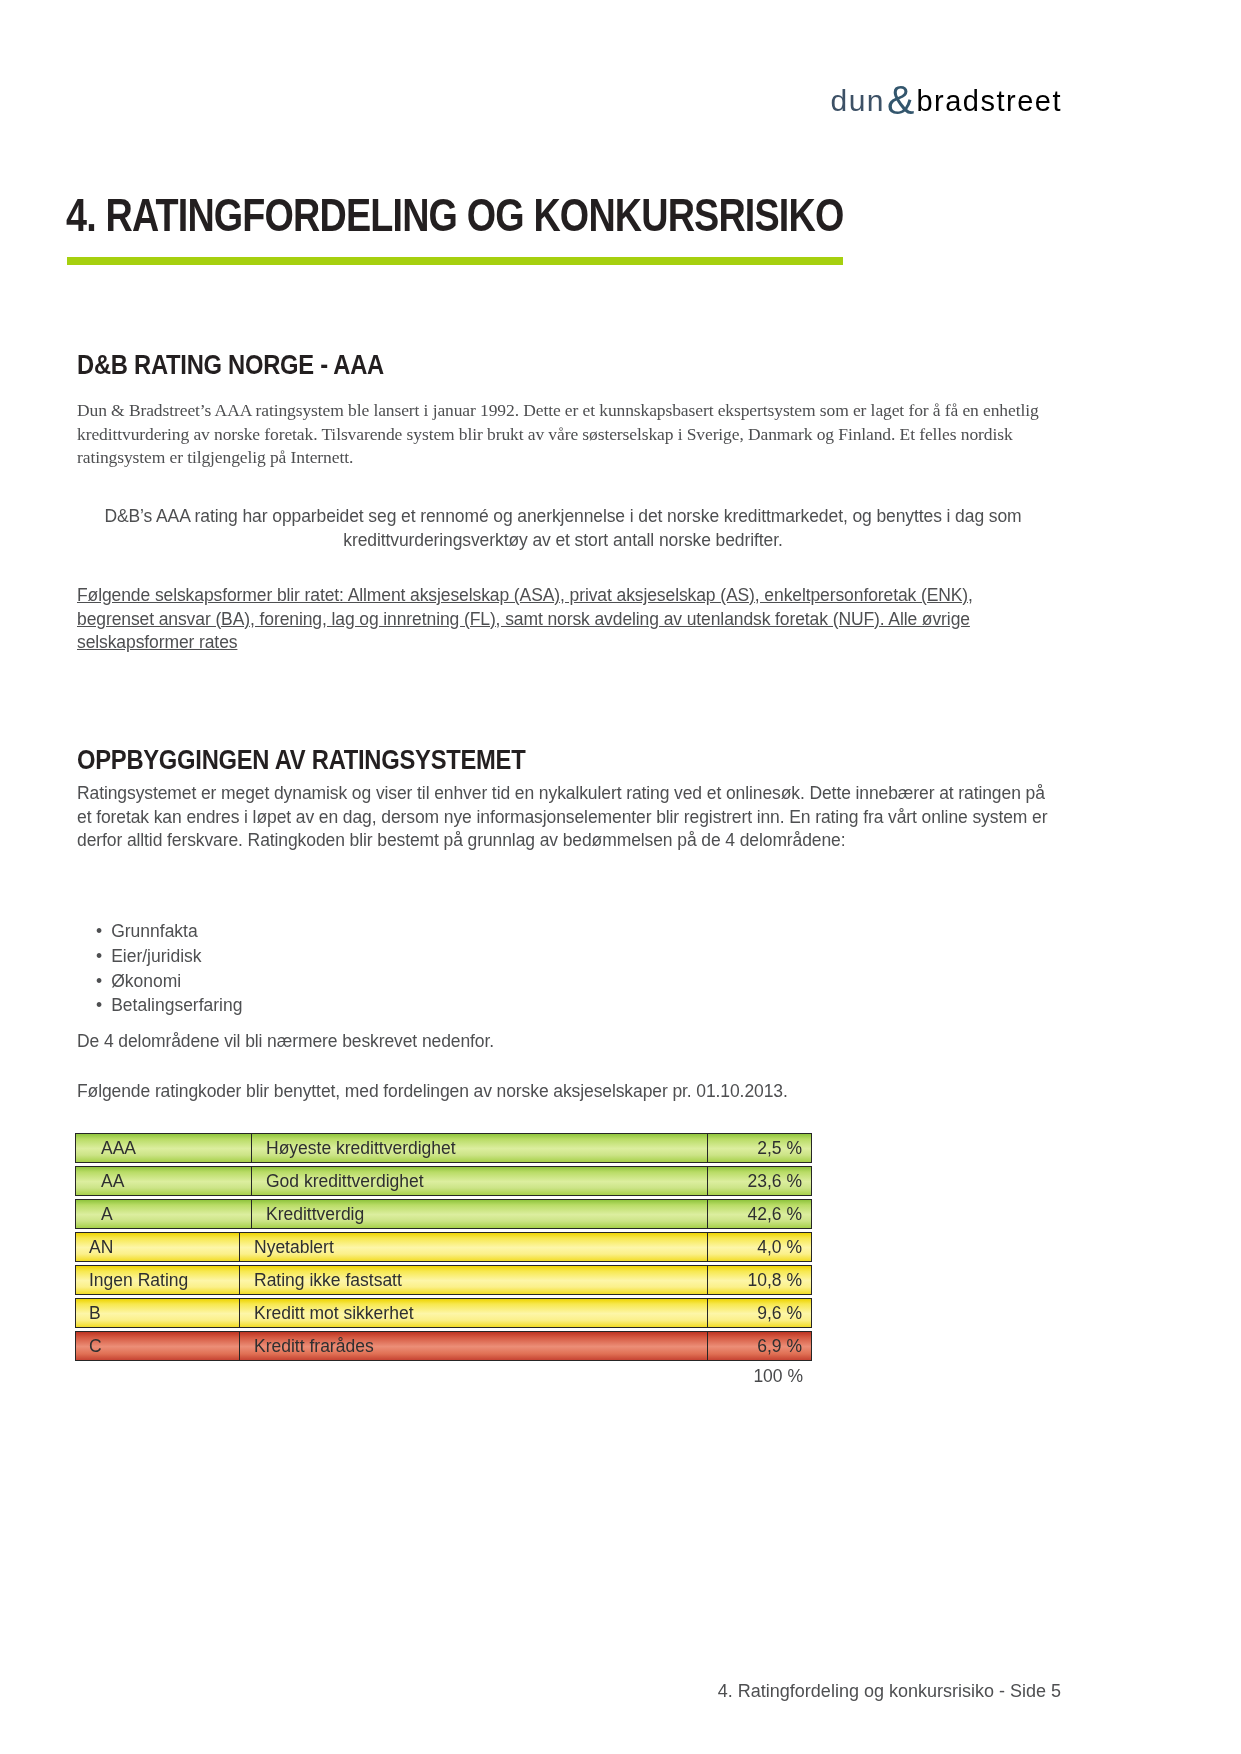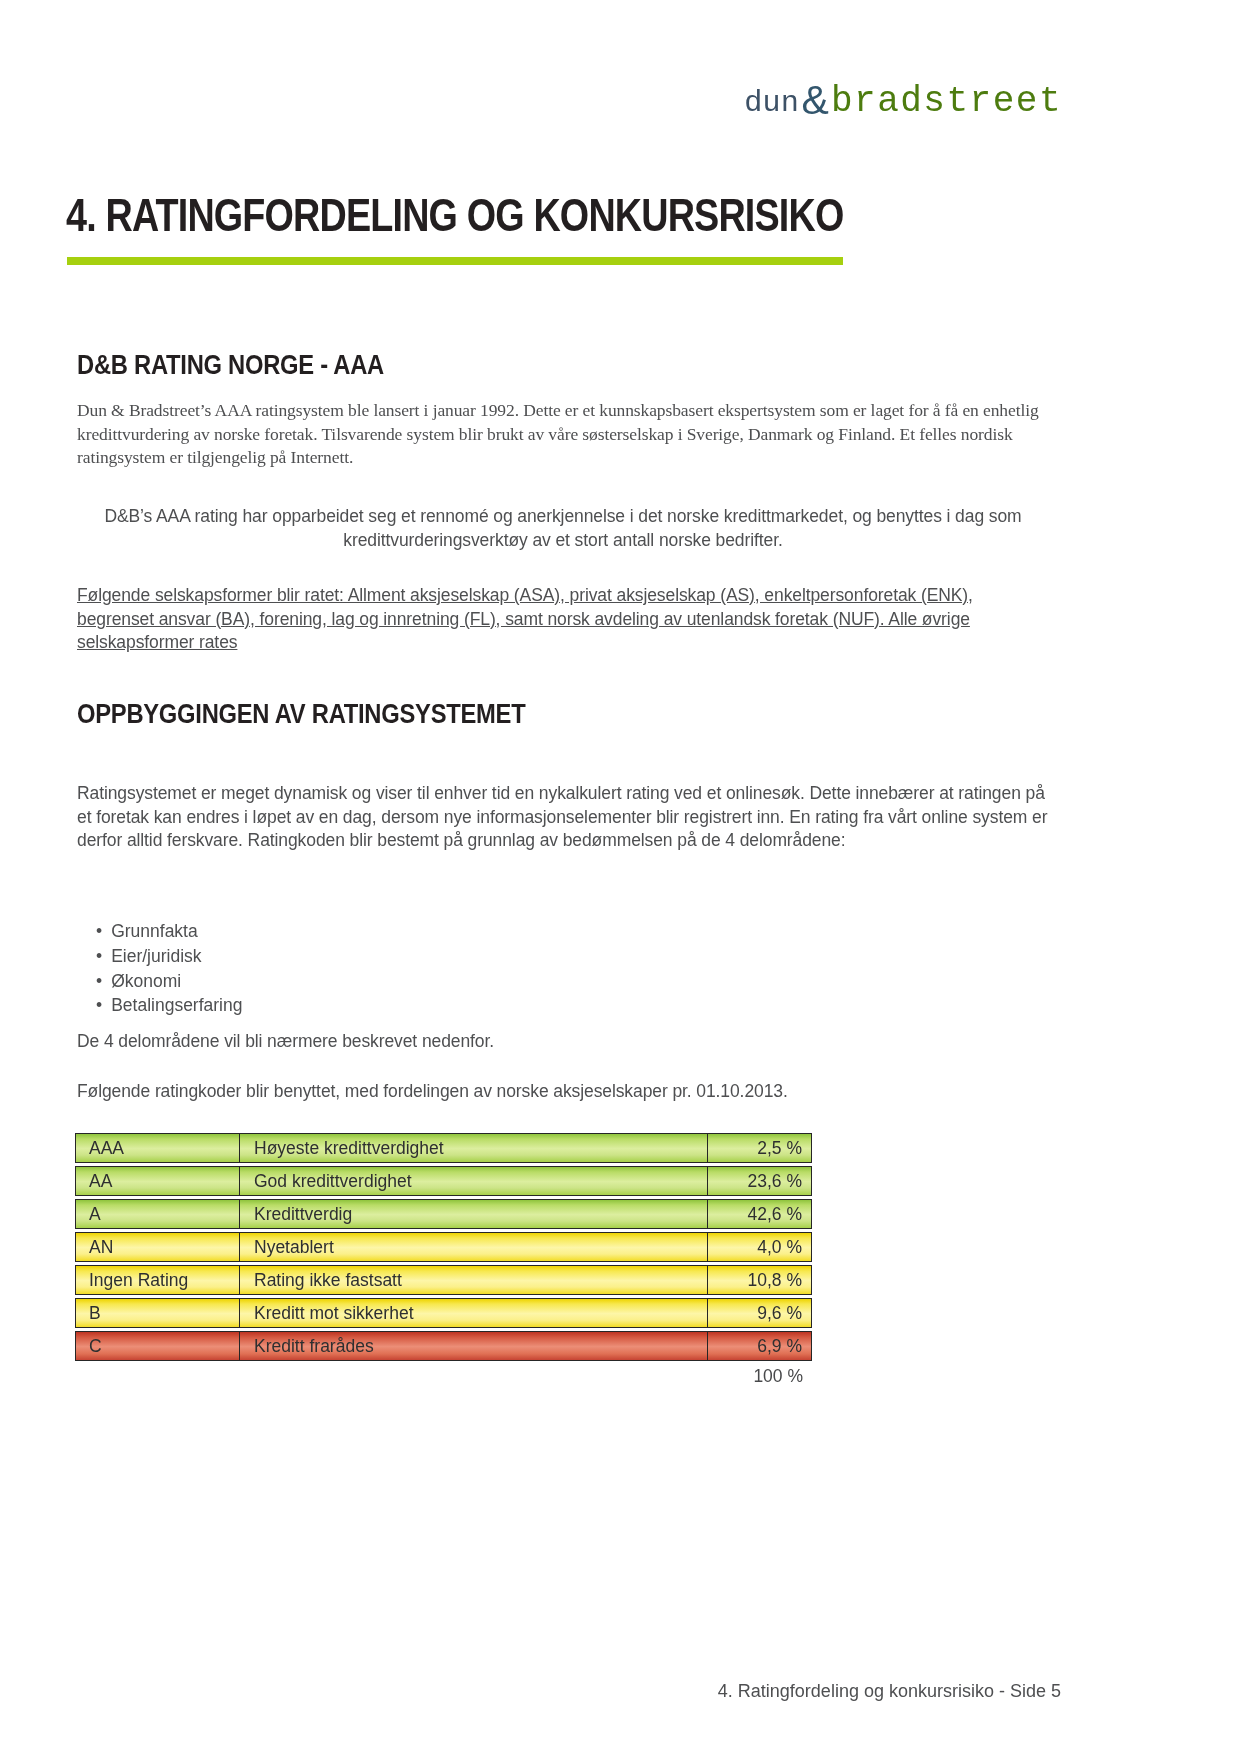--- a/index.html
+++ b/index.html
@@ -8,50 +8,50 @@
     width:1241px;height:1754px;
     background:#ffffff;
     font-family:"Liberation Sans", sans-serif;
     overflow:hidden;
   }
 
   
   .logo{position:absolute;top:74px;right:179px;display:flex;align-items:baseline;}
   .logo-dun{font-size:30px;color:#3d5166;letter-spacing:1.5px;}
   .logo-amp{font-size:41px;color:#33566d;margin:0 2px;position:relative;top:3px;font-weight:400;}
-  .logo-brad{font-size:36px;color:#4d7c0f;letter-spacing:1.5px;font-family:Liberation Mono, monospace;}
+  .logo-brad{font-size:29px;color:#000000;letter-spacing:1.5px;}
 
   
   .title{position:absolute;left:66px;top:188px;margin:0;font-size:46px;font-weight:bold;color:#231f20;white-space:nowrap;}
   .cond{display:inline-block;transform:scaleX(0.82);transform-origin:0 50%;letter-spacing:-1px;}
   .green-rule{position:absolute;left:67px;top:257px;width:776px;height:8px;background:#a6d00f;}
 
   
   .sec-heading{position:absolute;left:77px;margin:0;font-size:27px;font-weight:bold;color:#231f20;white-space:nowrap;}
   .cond2{display:inline-block;transform:scaleX(0.88);transform-origin:0 50%;letter-spacing:-0.3px;}
   .h-sec1{top:350px;}
-  .h-sec2{top:699px;}
+  .h-sec2{top:745px;}
 
   
   .para{position:absolute;left:77px;width:972px;margin:0;font-size:17.5px;line-height:23.5px;color:#4e4f51;letter-spacing:-0.1px;}
   .p1{top:399px;font-family:Liberation Serif, serif;}
   .p2{top:505px;text-align:center;}
   .p3{top:584px;text-decoration:underline;}
   .p4{top:782px;}
   .p-note{top:1030px;}
   .p-table-intro{top:1080px;}
 
   
   .bullets{position:absolute;left:80px;top:903px;margin:16px;padding:0;list-style:none;font-size:17.5px;line-height:24.8px;color:#4e4f51;}
   .bullets li::before{content:"\2022";margin-right:9px;}
 
   
   .rating-table{position:absolute;left:75px;top:1133px;width:737px;}
   .rt-row{display:flex;height:28px;border:1px solid #262626;margin-bottom:3px;font-size:17.5px;color:#2e2f30;box-sizing:content-box;}
-  .rt-row[data-color="green"]{background:linear-gradient(180deg,#8fc43d 0%,#b9dc66 18%,#dcee9f 52%,#cce487 75%,#a7d14b 100%);}
+  .rt-row[data-color="green"]{background:linear-gradient(180deg,#8fc43d 0%,#b9dc66 18%,#dcee9f 52%,#cce487 75%,#a7d14b 100%);padding-left:12px;}
   .rt-row[data-color="yellow"]{background:linear-gradient(180deg,#eed301 0%,#f7e84e 18%,#fdf6a8 52%,#fbf08a 75%,#f2dc25 100%);justify-content:space-between;}
   .rt-row[data-color="red"]{background:linear-gradient(180deg,#bd3423 0%,#d4573f 18%,#ec8e77 52%,#e07054 78%,#c64433 100%);}
   .rt-code{width:164px;border-right:1px solid #262626;display:flex;align-items:center;padding-left:13px;box-sizing:border-box;}
   .rt-label{flex:1;display:flex;align-items:center;padding-left:14px;}
   .rt-val{width:104px;border-left:1px solid #262626;display:flex;align-items:center;justify-content:flex-end;padding-right:9px;box-sizing:border-box;}
   .rt-total{text-align:right;padding-right:9px;margin-top:5px;font-size:17.5px;color:#48494b;}
 
   
   .footer{position:absolute;right:180px;top:1681px;font-size:18px;color:#4e4f51;}
 </style>

